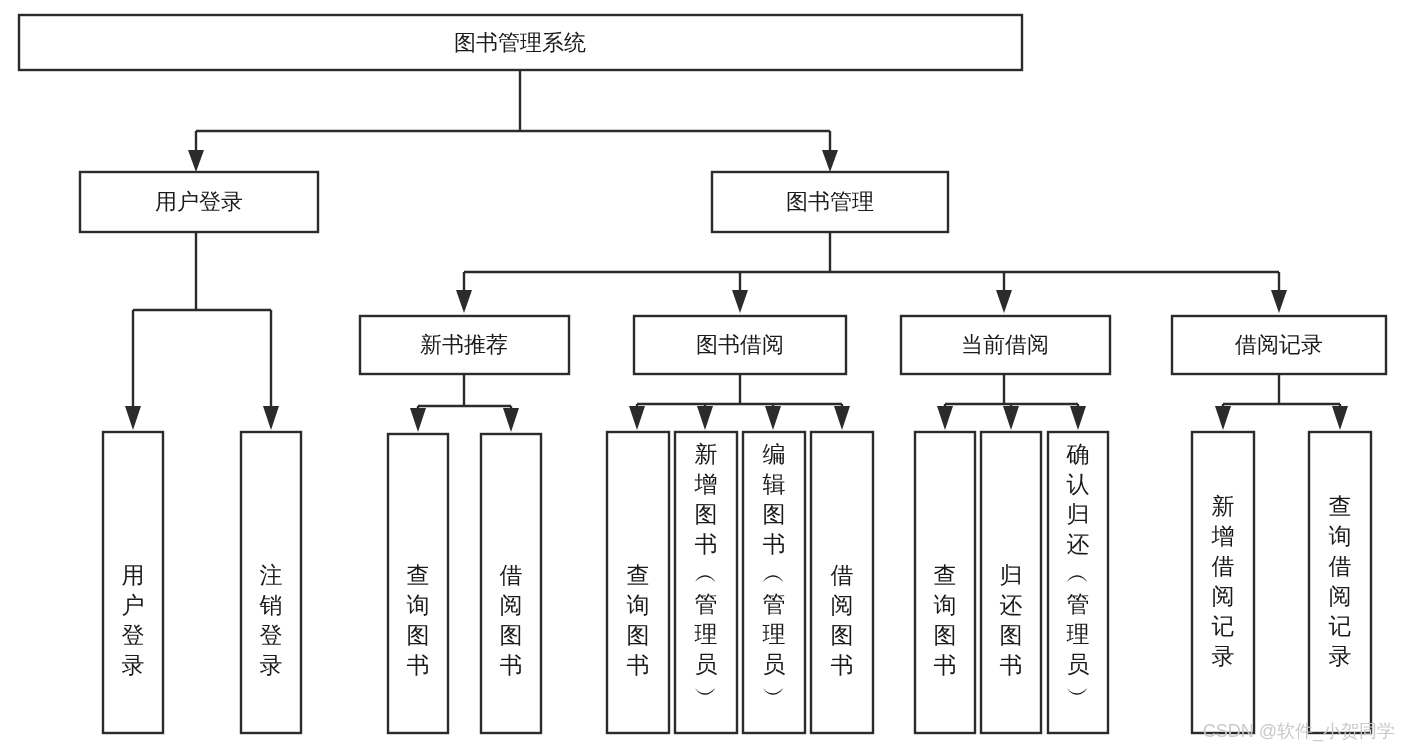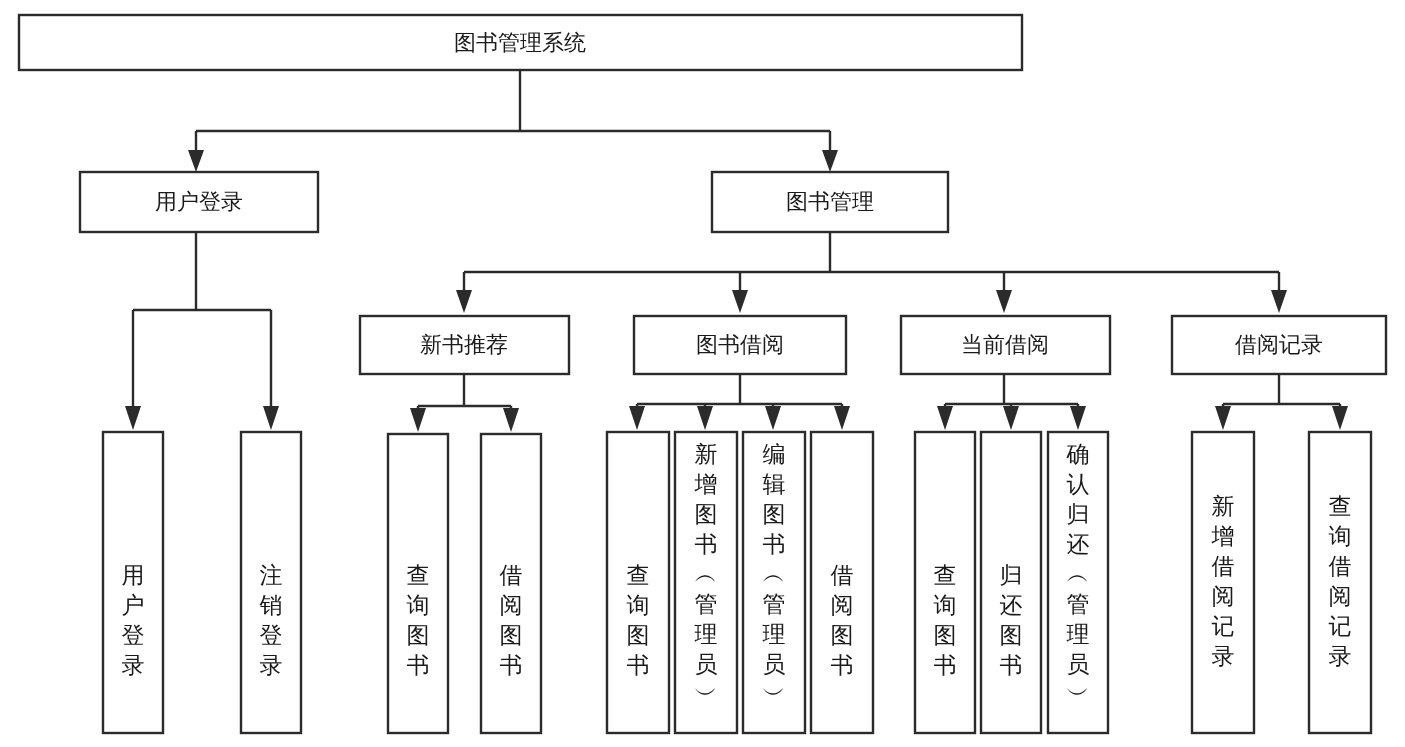--- a/index.html
+++ b/index.html
@@ -222,13 +222,14 @@
       <rect class="node-box" x="1192" y="432" width="62" height="301"></rect>
       <text class="node-label-vertical" x="1223" y="514"><tspan x="1223" dy="0">新</tspan><tspan x="1223" dy="30">增</tspan><tspan x="1223" dy="30">借</tspan><tspan x="1223" dy="30">阅</tspan><tspan x="1223" dy="30">记</tspan><tspan x="1223" dy="30">录</tspan></text>
     </g>
     <g>
       <rect class="node-box" x="1309" y="432" width="62" height="301"></rect>
       <text class="node-label-vertical" x="1340" y="514"><tspan x="1340" dy="0">查</tspan><tspan x="1340" dy="30">询</tspan><tspan x="1340" dy="30">借</tspan><tspan x="1340" dy="30">阅</tspan><tspan x="1340" dy="30">记</tspan><tspan x="1340" dy="30">录</tspan></text>
     </g>
 
   </svg>
 
+  <div class="watermark-text">CSDN @软件_小贺同学</div>
 </div>
 
 </body></html>

